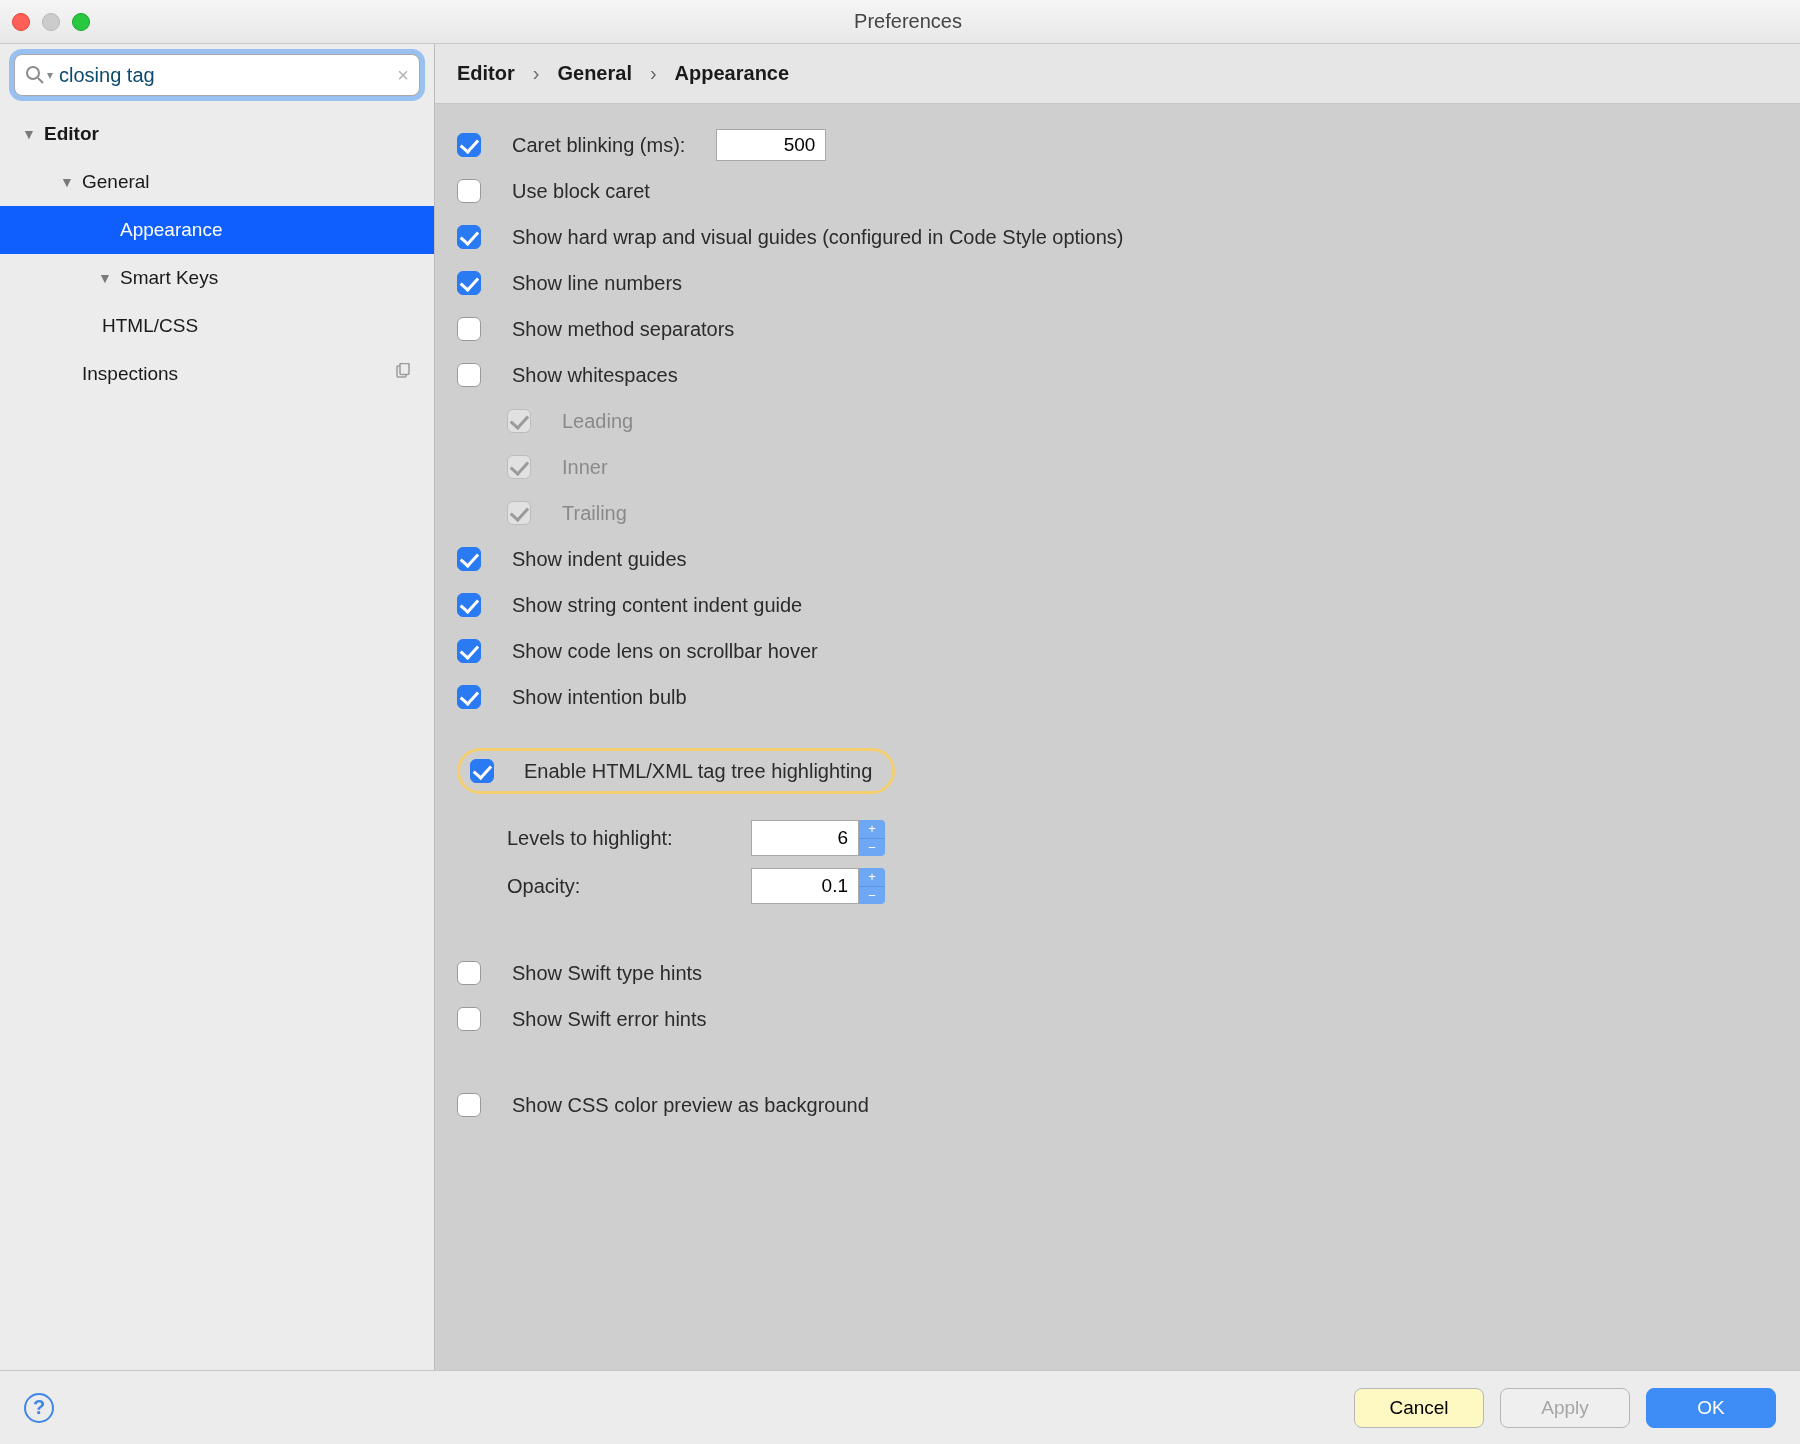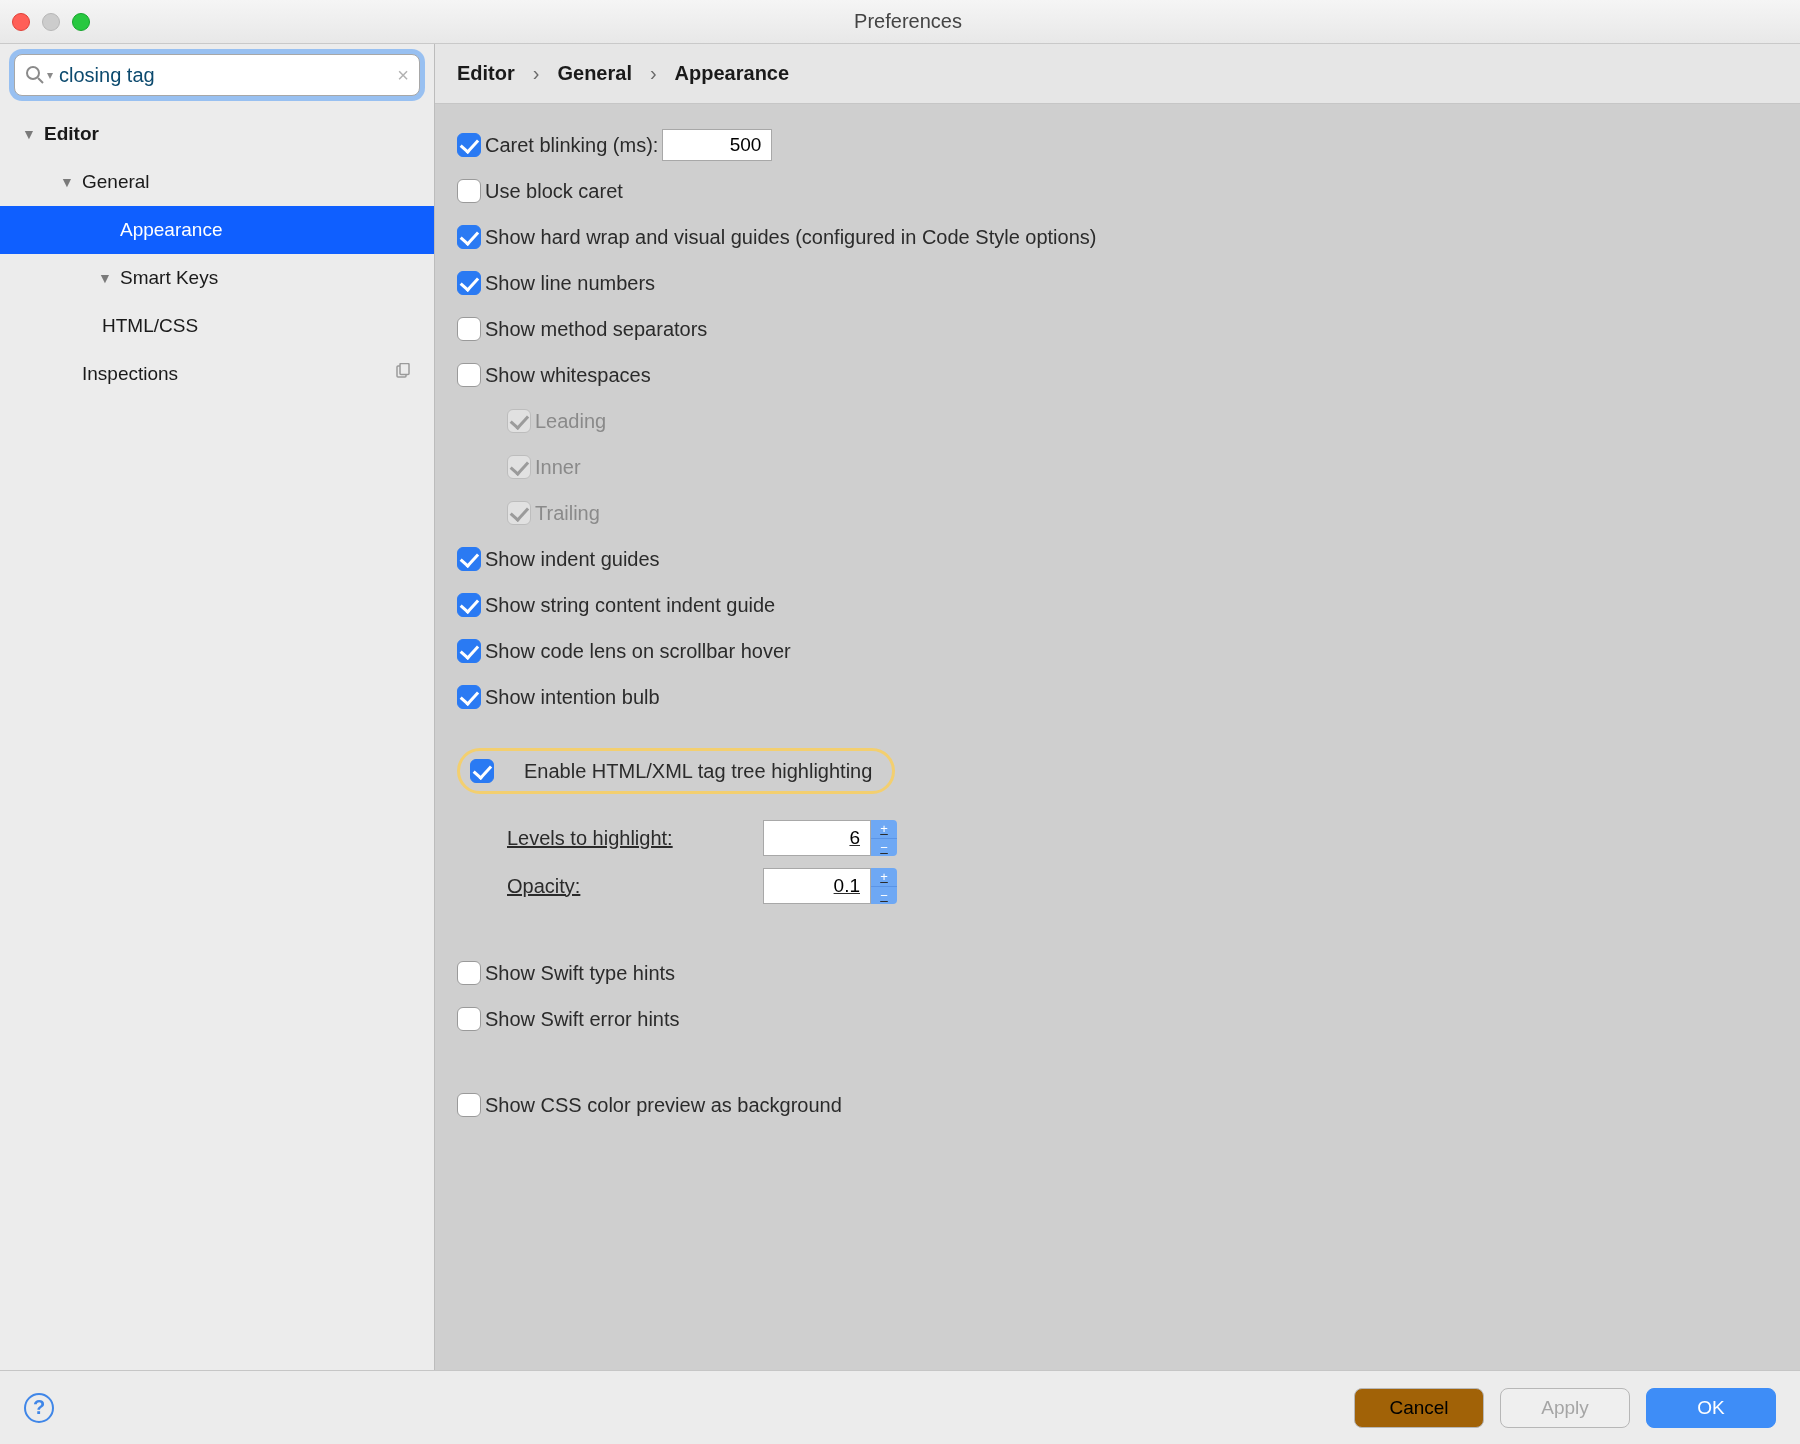--- a/index.html
+++ b/index.html
@@ -133,21 +133,21 @@
   .settings {
     flex: 1;
     overflow: auto;
     padding: 18px 22px;
     color: #2b2b2b;
     font-size: 20px;
   }
   .row {
     display: flex;
     align-items: center;
-    gap: 4px;
+    gap: 31px;
     min-height: 46px;
     padding: 2px 0;
   }
   .row.indent1 { padding-left: 50px; }
   .cb {
     width: 24px; height: 24px;
     border-radius: 6px;
     border: 1px solid #9a9a9a;
     background: #fff;
     display: inline-flex;
@@ -194,23 +194,22 @@
     border: 3px solid #f3cf6f;
     border-radius: 26px;
     margin-top: 28px;
     margin-bottom: 20px;
     background: rgba(255,255,255,0);
   }
 
   .stepper-row {
     display: flex;
     align-items: center;
-    gap: 16px;
+    gap: 4px;
     padding: 6px 0 6px 50px;
-    text-decoration: underline;
   }
   .stepper-row .slabel { width: 240px; }
   .stepper {
     display: flex;
     align-items: stretch;
     height: 36px;
   }
   .stepper input {
     width: 108px;
     border: 1px solid #a8a8a8;
@@ -257,21 +256,21 @@
     font-weight: 700;
     font-size: 20px;
   }
   .footer .spacer { flex: 1; }
   .btn {
     height: 40px;
     min-width: 130px;
     padding: 0 22px;
     border-radius: 8px;
     border: 1px solid #b7b7b7;
-    background: #a16207;
+    background: #fef9c3;
     font-size: 19px;
     cursor: pointer;
   }
   .btn.primary {
     background: #3e8df7;
     border-color: #3e8df7;
     color: #fff;
   }
   .btn.disabled { color: #a5a5a5; background: #efefef; }
 </style>

